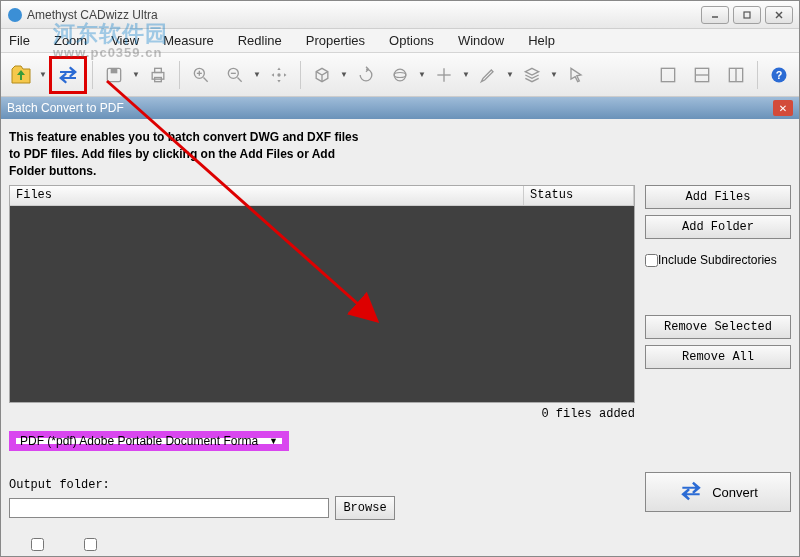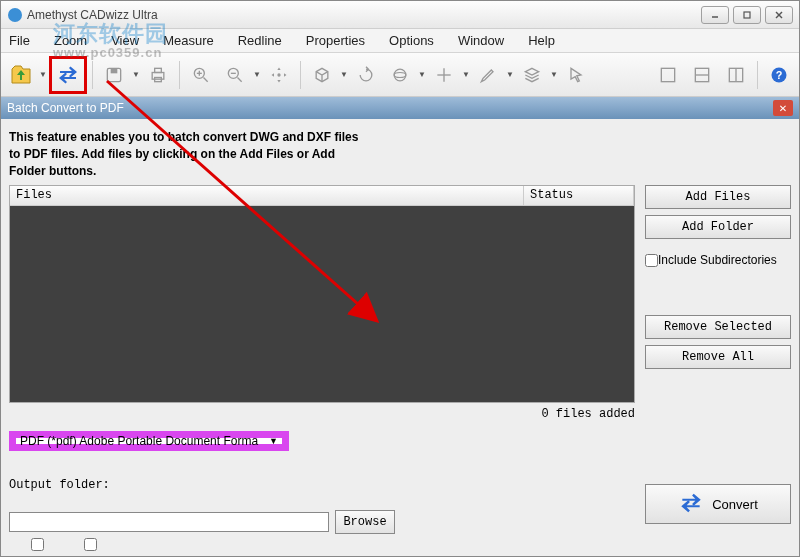--- a/index.html
+++ b/index.html
@@ -32,24 +32,24 @@
 .lh-status { width: 110px; }
 .side-buttons { width: 146px; display: flex; flex-direction: column; gap: 6px; }
 .btn { height: 24px; border: 1px solid #888; background: linear-gradient(to bottom,#fafafa,#e2e2e2); font-family: "Courier New", monospace; font-size: 12px; cursor: pointer; display: flex; align-items: center; justify-content: center; }
 .chk-row { display: flex; align-items: center; font-family: "Courier New", monospace; font-size: 12px; margin-top: 8px; }
 .chk { width: 13px; height: 13px; }
 .gap-big { height: 36px; }
 .count-row { text-align: right; font-family: "Courier New", monospace; font-size: 12px; padding: 4px 156px 8px 0; }
 .form-row { margin-top: 6px; font-family: "Courier New", monospace; font-size: 12px; }
 .select { width: 280px; height: 20px; border: 7px solid #d946ef; background: #fff; font-family: "Courier New", monospace; font-size: 12px; padding: 1px 4px; display: flex; align-items: center; margin-top: 2px; }
 .select-arrow { margin-left: auto; font-size: 9px; }
-.output-row { display: flex; align-items: center; gap: 6px; margin-top: 18px; }
+.output-row { display: flex; align-items: center; gap: 6px; margin-top: 4px; }
 .text-input { width: 320px; height: 20px; border: 1px solid #888; background: #fff; }
 .browse-btn { width: 60px; }
-.convert-btn { position: absolute; right: 8px; bottom: 32px; width: 146px; height: 40px; border: 1px solid #888; background: linear-gradient(to bottom,#fafafa,#e2e2e2); display: flex; align-items: center; justify-content: center; gap: 8px; font-family: "Courier New", monospace; font-size: 13px; cursor: pointer; }
+.convert-btn { position: absolute; right: 8px; bottom: 44px; width: 146px; height: 40px; border: 1px solid #888; background: linear-gradient(to bottom,#fafafa,#e2e2e2); display: flex; align-items: center; justify-content: center; gap: 8px; font-family: "Courier New", monospace; font-size: 13px; cursor: pointer; }
 .convert-icon svg { width: 26px; height: 26px; }
 .arrow-annot { position: absolute; top: 60px; left: 96px; pointer-events: none; }
 .watermark { position: absolute; top: 18px; left: 52px; font-size: 22px; font-weight: bold; color: rgba(0,120,200,0.35); pointer-events: none; letter-spacing: 1px; }
 .watermark .sub { font-size: 13px; color: rgba(100,100,100,0.4); display: block; margin-top: -4px; }
 .bottom-chk-row { position: absolute; bottom: 2px; left: 30px; display: flex; gap: 40px; font-family: "Courier New", monospace; font-size: 12px; color: #555; }
 </style>
 </head>
 <body>
 
 <div class="titlebar">

